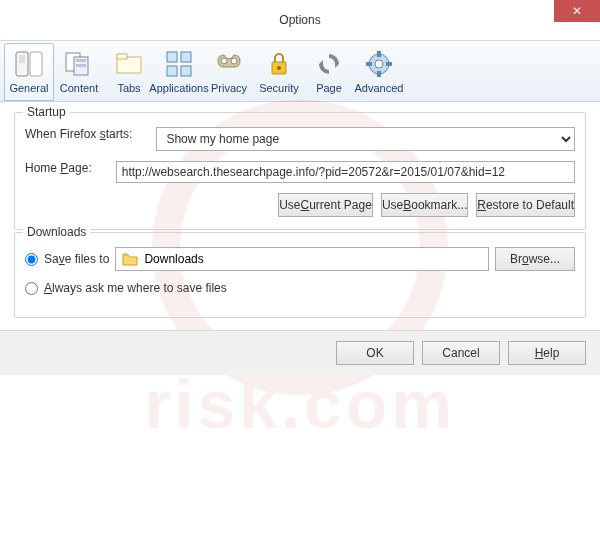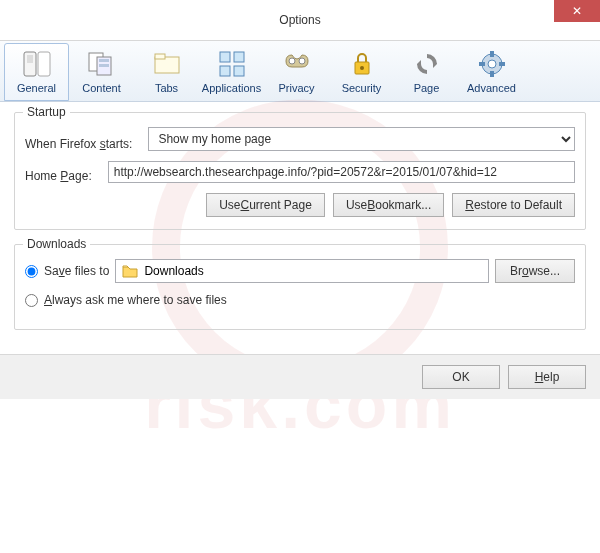--- a/index.html
+++ b/index.html
@@ -3,40 +3,40 @@
 <meta charset="utf-8">
 <style>
 * { box-sizing: border-box; font-family: "Segoe UI", Tahoma, sans-serif; font-size: 12px; }
 body { margin: 0; background: #fff; width: 600px; height: 553px; overflow: hidden; position: relative; }
 
 .titlebar { height: 41px; background: #fff; display: flex; align-items: center; justify-content: center; position: relative; border-bottom: 1px solid #d8d8d8; }
 .titlebar-title { color: #333; }
 .close-btn { position: absolute; right: 0; top: 0; width: 46px; height: 22px; background: #c75050; color: #fff; display: flex; align-items: center; justify-content: center; font-size: 13px; cursor: pointer; }
 
 .toolbar { display: flex; background: linear-gradient(#fafcfe, #e9f0f7); border-bottom: 1px solid #c8d4e2; padding: 2px 4px 0; gap: 0; }
-.tool-item { width: 65px; display: flex; flex-direction: column; align-items: center; padding: 4px 2px 6px; border: 1px solid transparent; border-radius: 3px 3px 0 0; cursor: pointer; }
+.tool-item { width: 50px; display: flex; flex-direction: column; align-items: center; padding: 4px 2px 6px; border: 1px solid transparent; border-radius: 3px 3px 0 0; cursor: pointer; }
 .tool-item.selected { background: linear-gradient(#fff, #eef4fb); border-color: #a9c3e2; }
 .tool-icon { width: 32px; height: 32px; display: flex; align-items: center; justify-content: center; margin-bottom: 2px; }
 .tool-label { color: #1a3e6f; font-size: 11px; }
 
 .content { padding: 10px 14px; position: relative; }
 
-.groupbox { border: 1px solid #d4d4d4; border-radius: 2px; padding: 14px 10px 12px; margin-bottom: 14px; position: relative; }
+.groupbox { border: 1px solid #d4d4d4; border-radius: 2px; padding: 14px 10px 12px; margin-bottom: 2px; position: relative; }
 .group-legend { position: absolute; top: -8px; left: 8px; background: #fff; padding: 0 4px; color: #333; }
 
-.row { display: flex; align-items: flex-end; margin-bottom: 10px; gap: 16px; }
+.row { display: flex; align-items: flex-start; margin-bottom: 10px; gap: 24px; }
 .row:last-child { margin-bottom: 0; }
 .lbl { color: #333; white-space: nowrap; }
 .underline { text-decoration: underline; }
 
 select, input[type=text] { border: 1px solid #abadb3; padding: 3px 5px; background: #fff; color: #333; }
 select { flex: 1; height: 24px; }
 input[type=text] { flex: 1; height: 22px; }
 
-.btn { background: linear-gradient(#f5f5f5, #e6e6e6); border: 1px solid #acacac; padding: 4px 12px; color: #333; cursor: pointer; min-width: 80px; text-align: center; height: 24px; display: inline-flex; align-items: flex-start; justify-content: center; }
+.btn { background: linear-gradient(#f5f5f5, #e6e6e6); border: 1px solid #acacac; padding: 4px 0; color: #333; cursor: pointer; min-width: 80px; text-align: center; height: 24px; display: inline-flex; align-items: flex-start; justify-content: center; }
 
 .btn-row { display: flex; gap: 8px; justify-content: flex-end; margin-top: 6px; margin-left: 110px; }
 
 .radio-row { display: flex; align-items: center; gap: 6px; margin-bottom: 10px; }
 input[type=radio] { margin: 0; }
 .folder-box { border: 1px solid #abadb3; padding: 2px 6px; display: flex; align-items: center; gap: 6px; flex: 1; height: 24px; background: #fff; }
 .folder-ico { width: 16px; height: 14px; }
 
 .bottom-bar { position: absolute; bottom: 0; left: 0; right: 0; background: #f0f0f0; border-top: 1px solid #d8d8d8; padding: 10px 14px; display: flex; justify-content: flex-end; gap: 8px; }
 .bottom-bar .btn { min-width: 78px; }
@@ -202,17 +202,18 @@
     <div class="radio-row">
       <input type="radio" name="dl" style="">
       <span class="lbl"><span class="underline">A</span><span>lways ask me where to save files</span></span>
     </div>
   </div>
 
 </div>
 
 <div class="bottom-bar">
   <button class="btn">OK</button>
+  <button class="btn">Cancel</button>
   <button class="btn">
       <span class="underline">H</span>
       <span>elp</span>
     </button>
 </div>
 
 </body></html>

